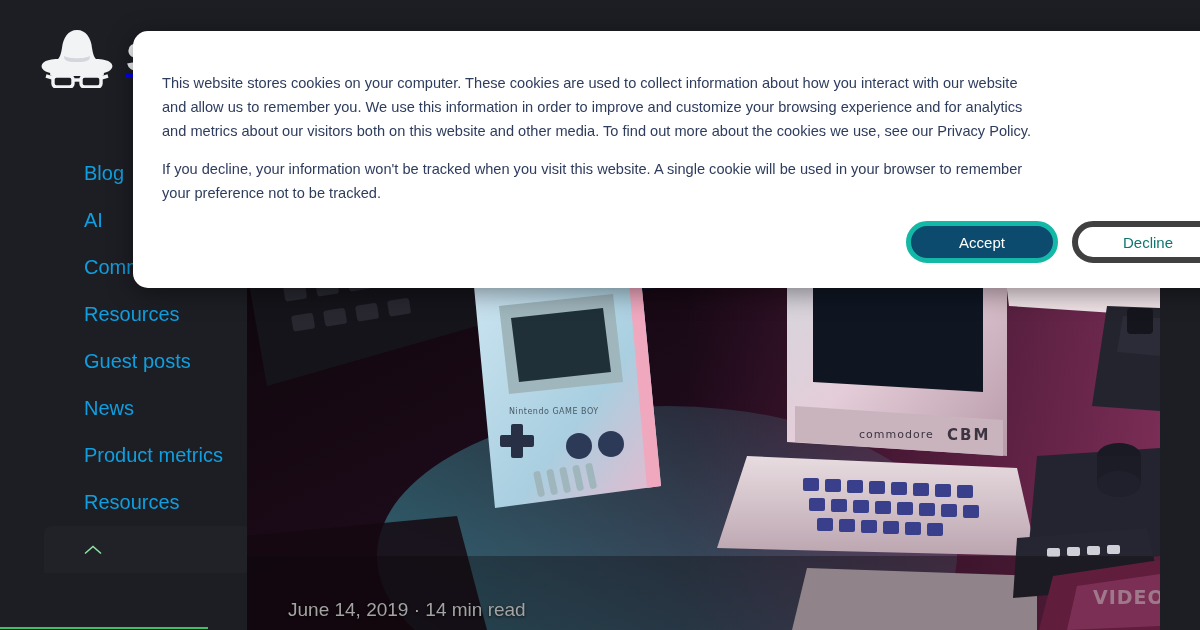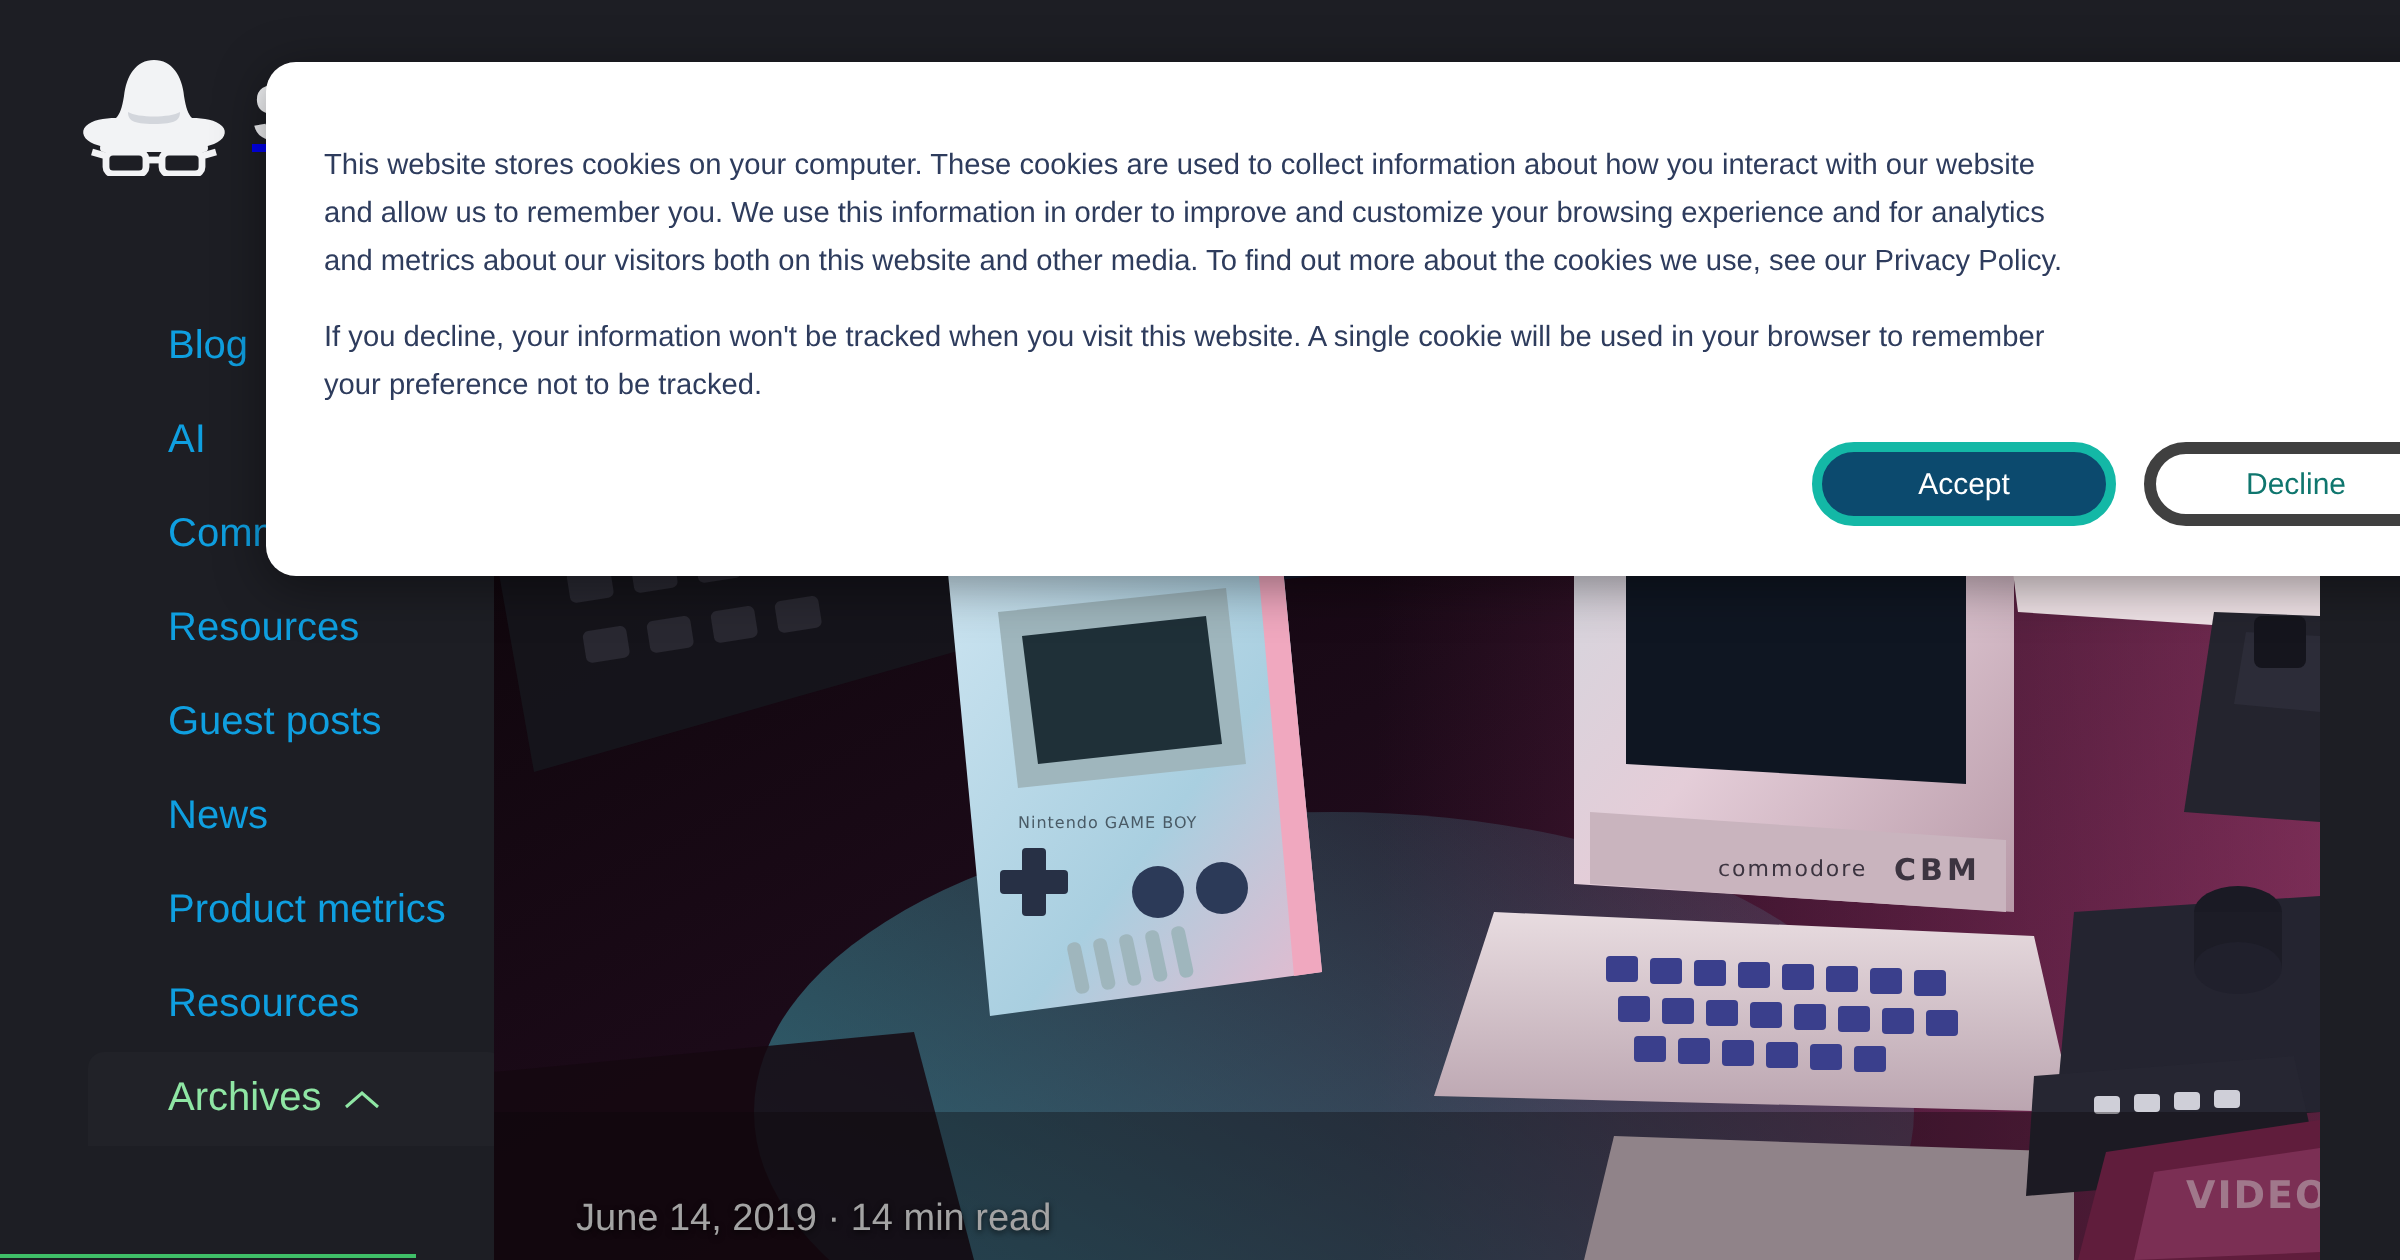--- a/index.html
+++ b/index.html
@@ -126,21 +126,20 @@
     <a class="nav-item" href="#">
       <span>News</span>
     </a>
     <a class="nav-item" href="#">
       <span>Product metrics</span>
     </a>
     <a class="nav-item" href="#">
       <span>Resources</span>
     </a>
     <a class="nav-item active" href="#">
-      <span>Archives</span>
       <svg class="chev" viewBox="0 0 18 10">
         <path d="M1 8.5 L9 1.5 L17 8.5" fill="none" stroke="#8fe6a4" stroke-width="1.5"></path>
       </svg>
     </a>
   </nav>
   <div class="sidebar-underline"></div>
 
   <div class="hero">
     <svg class="hero-photo" viewBox="0 0 913 474" preserveAspectRatio="none">
       <defs>

